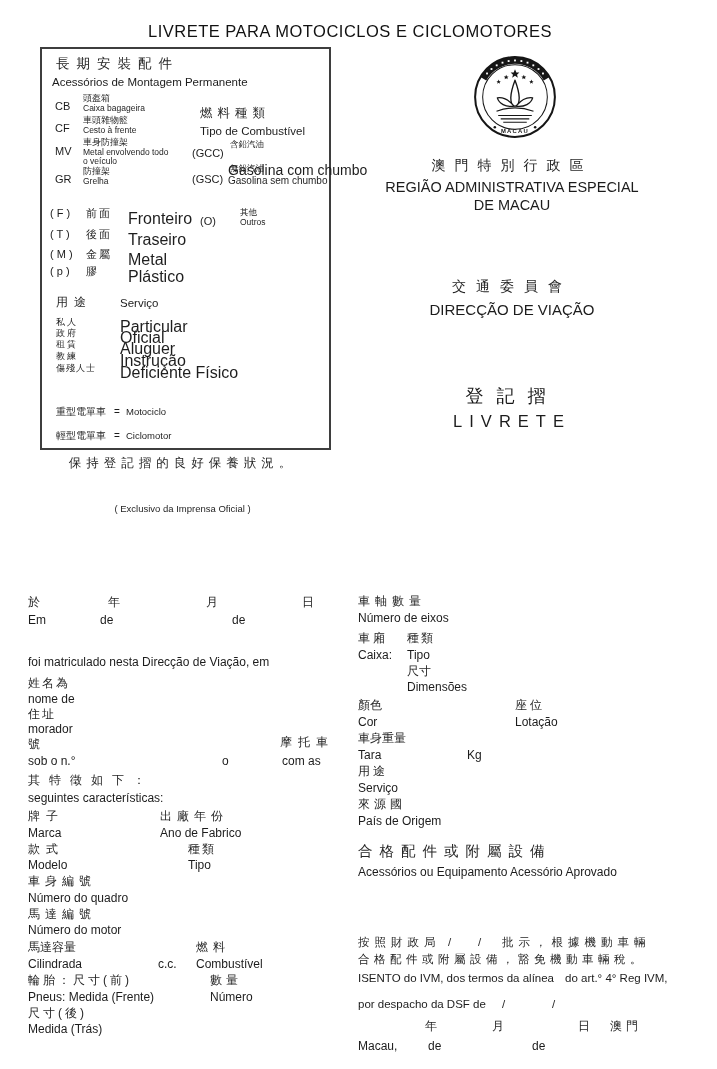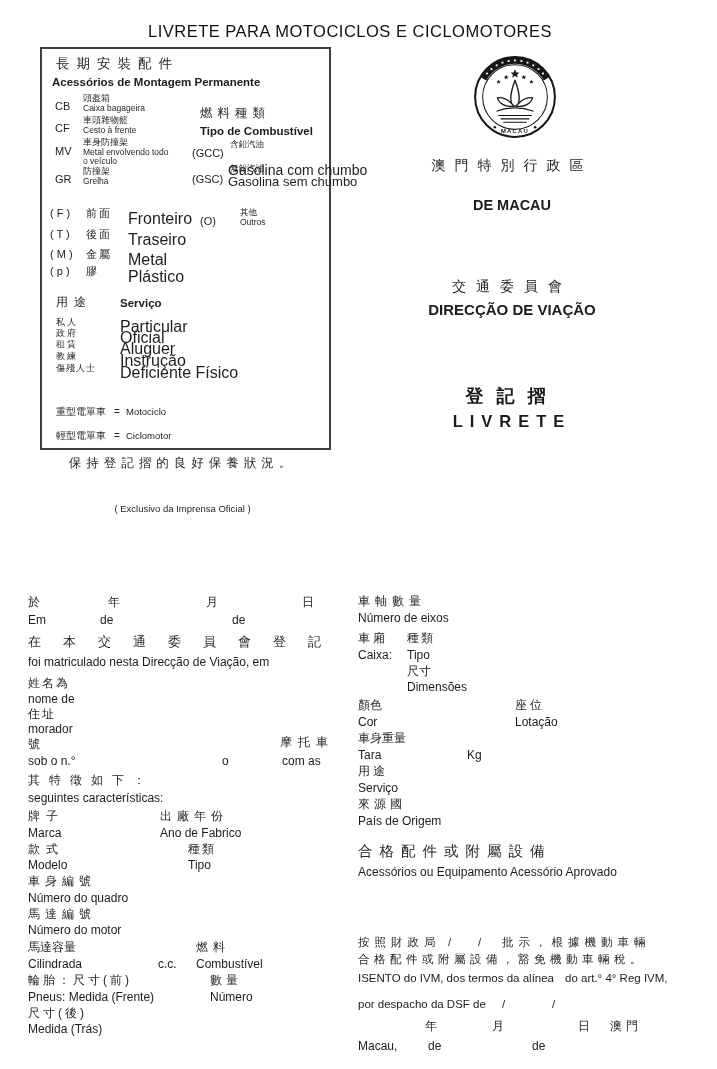--- a/index.html
+++ b/index.html
@@ -2,21 +2,21 @@
 <html><head>
 <meta charset="utf-8">
 <style>
   *{margin:0;padding:0;box-sizing:border-box}
   html,body{background:#ffffff}
   body{width:717px;height:1069px;font-family:"Liberation Sans","DejaVu Sans",sans-serif;color:#1e1e1e}
   .page{position:relative;width:717px;height:1069px;background:#fff;overflow:hidden}
   .abs{position:absolute;white-space:nowrap;line-height:1.15}
   .zh{font-size:12px;color:#262626}
   .pt{font-size:12px;color:#1c1c1c}
-  .b{font-weight:700}
+  .b{font-weight:400}
   .bi{font-weight:700;font-style:italic}
   .title{font-size:16.5px;letter-spacing:.5px;color:#111}
   .box{position:absolute;left:40px;top:47px;width:291px;height:403px;border:2px solid #3e3e3e;background:#fff}
   .box .abs{line-height:1.1}
   .ctr{text-align:center}
   svg text{font-family:"Liberation Sans","DejaVu Sans",sans-serif}
 </style>
 </head>
 <body>
 
@@ -47,21 +47,21 @@
 
     <span class="abs zh" style="left:158px;top:58px;font-size:12.5px;letter-spacing:5px">燃料種類</span>
     <span class="abs pt b" style="left:158px;top:76px;font-size:11.5px">Tipo de Combustível</span>
 
     <span class="abs pt" style="left:150px;top:98px;font-size:11px">(GCC)</span>
     <span class="abs zh" style="left:188px;top:91px;font-size:8.5px">含鉛汽油</span>
     <span class="abs sm" style="left:186px;top:114px;font-size:14px">Gasolina com chumbo</span>
 
     <span class="abs pt" style="left:150px;top:124px;font-size:11px">(GSC)</span>
     <span class="abs zh" style="left:188px;top:115px;font-size:8.5px">無鉛汽油</span>
-    <span class="abs sm" style="left:186px;top:126px;font-size:13px">Gasolina sem chumbo</span>
+    <span class="abs sm" style="left:186px;top:126px;font-size:10px">Gasolina sem chumbo</span>
 
     <span class="abs pt" style="left:8px;top:158px;font-size:11px">( F )</span>
     <span class="abs zh" style="left:44px;top:158px;font-size:11px;letter-spacing:2px">前面</span>
     <span class="abs sm" style="left:86px;top:161px">Fronteiro</span>
 
     <span class="abs pt" style="left:8px;top:179px;font-size:11px">( T )</span>
     <span class="abs zh" style="left:44px;top:179px;font-size:11px;letter-spacing:2px">後面</span>
     <span class="abs sm" style="left:86px;top:182px">Traseiro</span>
 
     <span class="abs pt" style="left:8px;top:199px;font-size:11px">( M )</span>
@@ -135,35 +135,35 @@
       <path d="M52,60 C58,53 64,50 71,51 C69,58 61,62 52,61 Z"></path>
     </g>
     <path d="M28,67 Q50,59 72,67" fill="none" stroke="#161616" stroke-width="1.4"></path>
     <path d="M30,72 H70 M33,76 H67 M36,80 H64" stroke="#161616" stroke-width="1.3"></path>
     <circle cx="26" cy="86" r="1.5" fill="#161616"></circle>
     <circle cx="74" cy="86" r="1.5" fill="#161616"></circle>
     <text x="50" y="93" text-anchor="middle" font-size="7" font-weight="bold" letter-spacing="1.5" fill="#161616">MACAU</text>
   </svg>
 
   <div class="abs zh ctr" style="left:362px;top:157px;width:300px;font-size:14px;letter-spacing:9px">澳門特別行政區</div>
+  <div class="abs pt b ctr" style="left:362px;top:179px;width:300px;font-size:14.5px">REGIÃO ADMINISTRATIVA ESPECIAL</div>
   <div class="abs pt b ctr" style="left:362px;top:197px;width:300px;font-size:14.5px">DE MACAU</div>
   <div class="abs zh ctr" style="left:362px;top:278px;width:300px;font-size:14px;letter-spacing:10px">交通委員會</div>
   <div class="abs pt b ctr" style="left:362px;top:301px;width:300px;font-size:15px">DIRECÇÃO DE VIAÇÃO</div>
   <div class="abs zh b ctr" style="left:362px;top:386px;width:300px;font-size:18px;letter-spacing:13px;color:#161616">登記摺</div>
   <div class="abs pt b ctr" style="left:362px;top:412px;width:300px;font-size:16.5px;letter-spacing:7px">LIVRETE</div>
 
   <span class="abs zh" style="left:28px;top:596px">於</span>
   <span class="abs zh" style="left:108px;top:596px">年</span>
   <span class="abs zh" style="left:206px;top:596px">月</span>
   <span class="abs zh" style="left:302px;top:596px">日</span>
   <span class="abs pt" style="left:28px;top:614px">Em</span>
   <span class="abs pt" style="left:100px;top:614px">de</span>
   <span class="abs pt" style="left:232px;top:614px">de</span>
 
-  <span class="abs zh" style="left:28px;top:635px;font-size:13px;letter-spacing:22px">在本交通委員會登記</span>
   <span class="abs pt" style="left:28px;top:656px">foi matriculado nesta Direcção de Viação, em</span>
 
   <span class="abs zh" style="left:28px;top:677px;letter-spacing:2px">姓名為</span>
   <span class="abs pt" style="left:28px;top:693px">nome de</span>
 
   <span class="abs zh" style="left:28px;top:708px;letter-spacing:2px">住址</span>
   <span class="abs pt" style="left:28px;top:723px">morador</span>
 
   <span class="abs zh" style="left:28px;top:738px">號</span>
   <span class="abs zh" style="left:280px;top:736px;letter-spacing:6px">摩托車</span>

